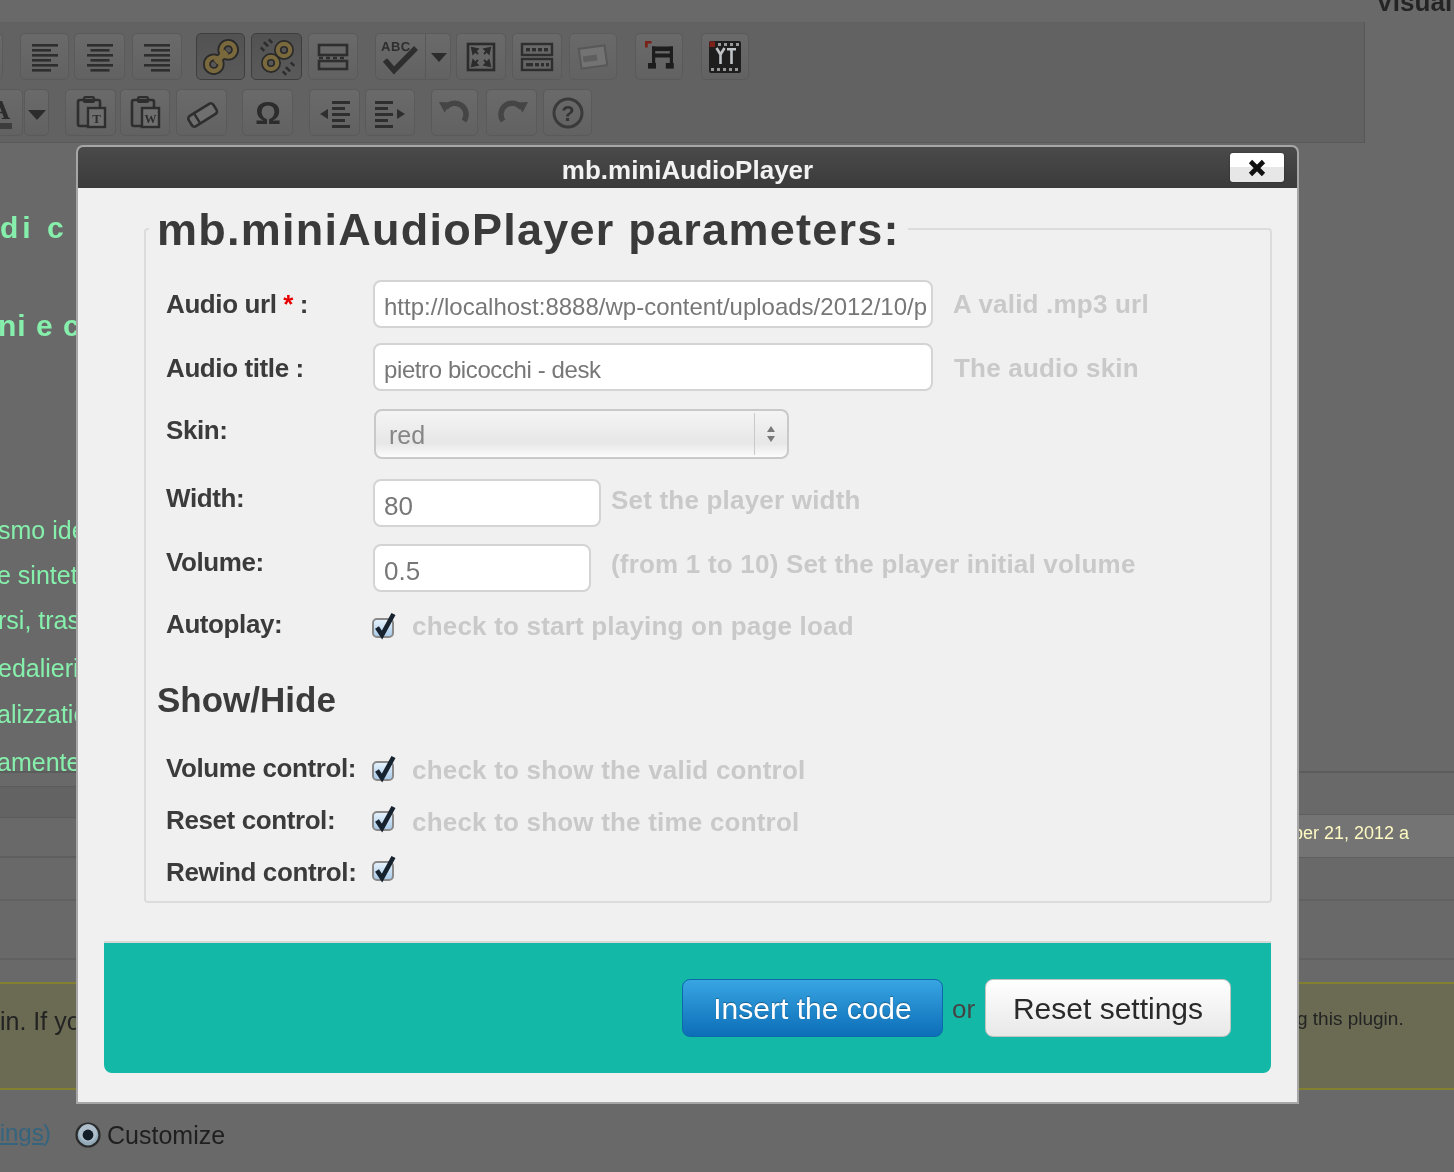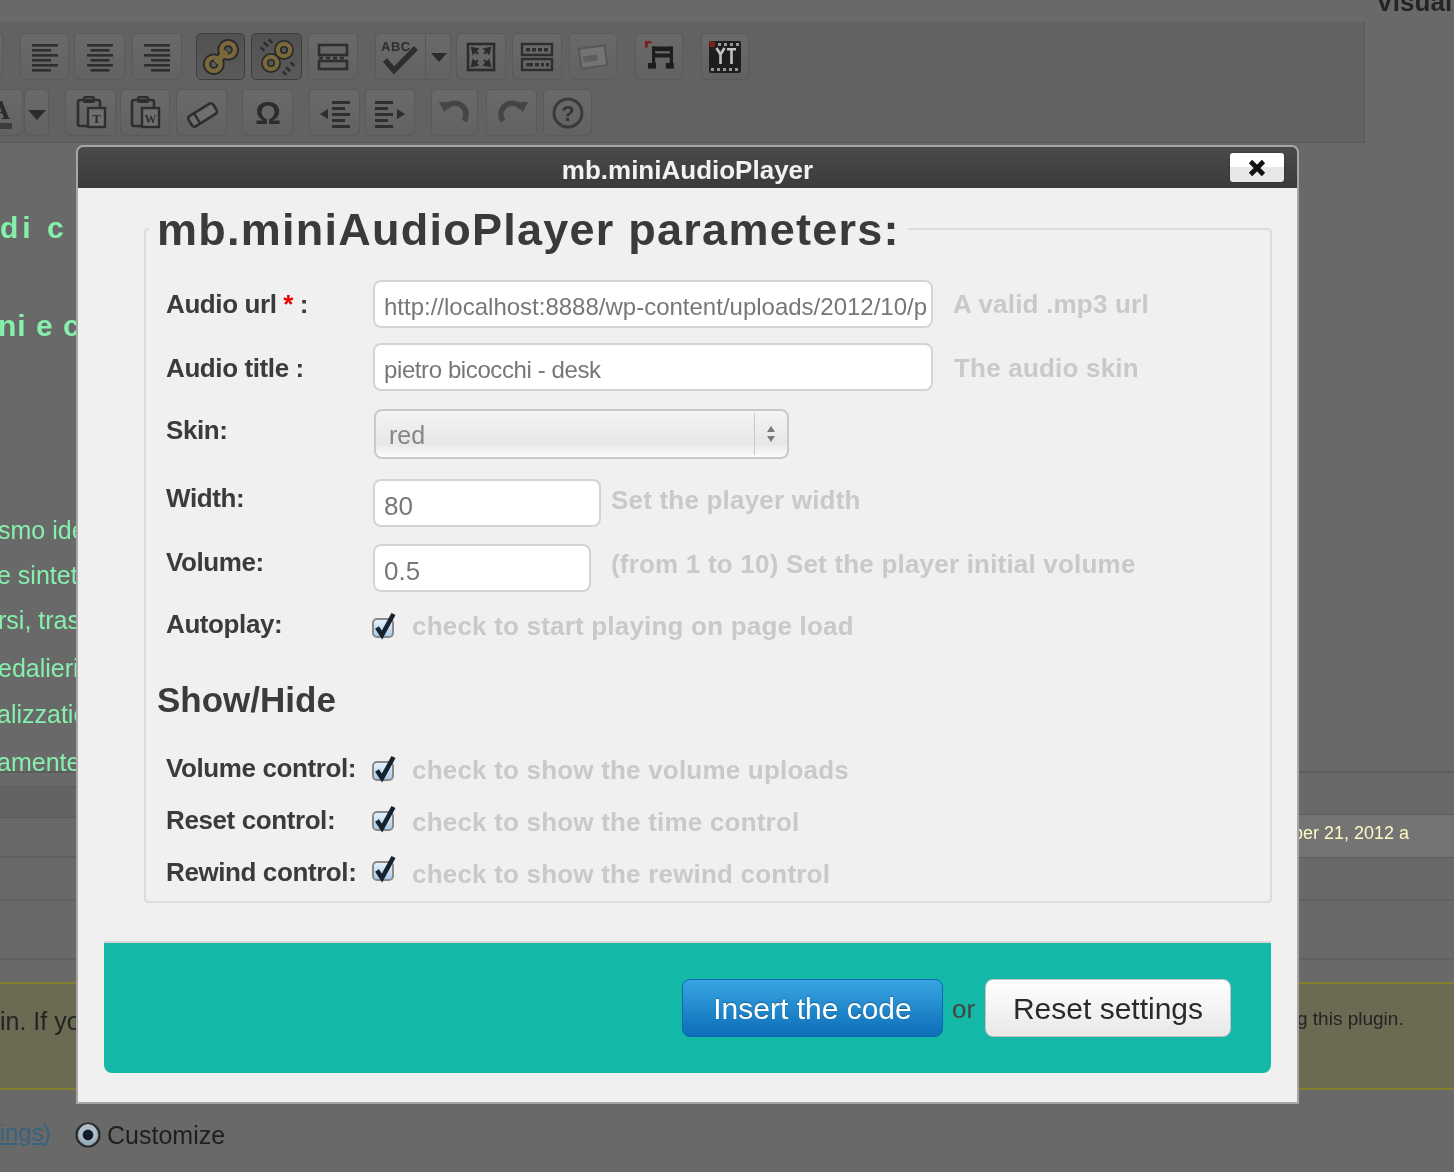--- a/index.html
+++ b/index.html
@@ -371,34 +371,33 @@
 </svg>
   <div class="hint" style="left:334px;top:466px;">check to start playing on page load</div>
 
   <div class="lbl" style="left:79px;top:535px;font-size:35px;letter-spacing:0;">Show/Hide</div>
 
   <div class="lbl" style="left:88px;top:608px;">Volume control:</div>
   <svg class="abs" style="left:291px;top:605px;" width="32" height="36" viewBox="0 0 32 36">
  <rect x="4" y="10" width="20" height="18" rx="4" fill="url(#cbg)" stroke="#8a8a8a" stroke-width="2"></rect>
  <path d="M8,18.5 L13,26 L24.5,5" fill="none" stroke="#16222e" stroke-width="4.6"></path>
 </svg>
-  <div class="hint" style="left:334px;top:610px;">check to show the volume uploads</div>
+  <div class="hint" style="left:334px;top:610px;">check to show the valid control</div>
 
   <div class="lbl" style="left:88px;top:660px;">Reset control:</div>
   <svg class="abs" style="left:291px;top:655px;" width="32" height="36" viewBox="0 0 32 36">
  <rect x="4" y="10" width="20" height="18" rx="4" fill="url(#cbg)" stroke="#8a8a8a" stroke-width="2"></rect>
  <path d="M8,18.5 L13,26 L24.5,5" fill="none" stroke="#16222e" stroke-width="4.6"></path>
 </svg>
   <div class="hint" style="left:334px;top:662px;">check to show the time control</div>
 
   <div class="lbl" style="left:88px;top:712px;">Rewind control:</div>
   <svg class="abs" style="left:291px;top:705px;" width="32" height="36" viewBox="0 0 32 36">
  <rect x="4" y="10" width="20" height="18" rx="4" fill="url(#cbg)" stroke="#8a8a8a" stroke-width="2"></rect>
  <path d="M8,18.5 L13,26 L24.5,5" fill="none" stroke="#16222e" stroke-width="4.6"></path>
 </svg>
-  <div class="hint" style="left:334px;top:714px;">check to show the rewind control</div>
 
   <div id="footerpanel">
     <div id="btnblue">Insert the code</div>
     <div id="ortext">or</div>
     <div id="btnwhite">Reset settings</div>
   </div>
 </div>
 
 </body></html>

